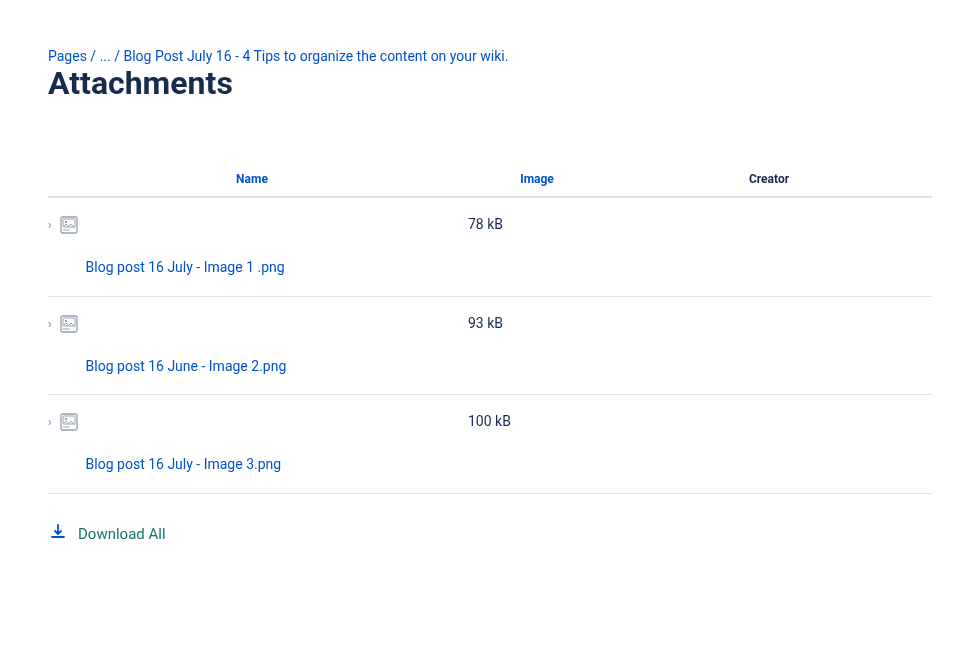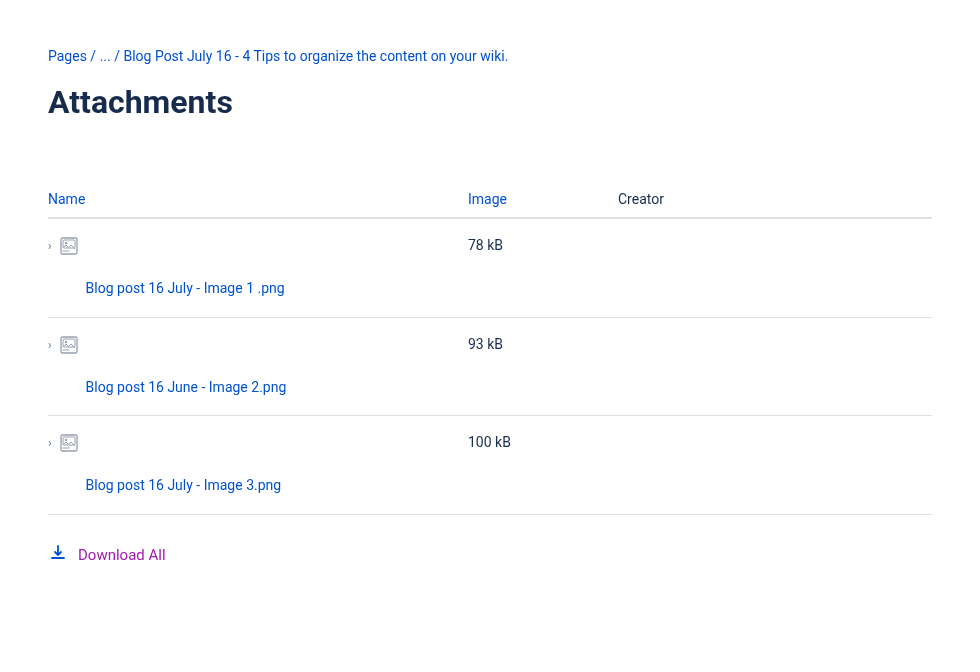--- a/index.html
+++ b/index.html
@@ -13,21 +13,21 @@
       background: #ffffff;
       color: #172b4d;
       width: 980px;
       min-height: 672px;
       padding: 48px 48px 48px 48px;
     }
 
     .breadcrumb {
       font-size: 14px;
       color: #0052cc;
-      margin-bottom: 19px;
+      margin-bottom: 0;
     }
 
     .breadcrumb a {
       color: #0052cc;
       text-decoration: none;
     }
 
     .breadcrumb span {
       color: #0052cc;
     }
@@ -42,23 +42,23 @@
     .attachments-table {
       width: 100%;
       border-collapse: collapse;
     }
 
     .attachments-table thead tr {
       border-bottom: 2px solid #dfe1e6;
     }
 
     .attachments-table th {
-      text-align: left;
-      font-size: 14px;
-      font-weight: 400;
+      text-align: center;
+      font-size: 12px;
+      font-weight: 700;
       color: #0052cc;
       padding: 10px 12px 10px 0;
     }
 
     .attachments-table th.creator-col {
       color: #172b4d;
       margin-left: 10px;
     }
 
     .attachments-table tbody tr {
@@ -122,21 +122,21 @@
       align-items: center;
       gap: 10px;
     }
 
     .download-all-btn {
       display: flex;
       align-items: center;
       gap: 10px;
       background: none;
       border: none;
-      color: #a21caf;
+      color: #0f766e;
       font-size: 15px;
       cursor: pointer;
       padding: 8px 0;
       font-family: inherit;
     }
 
     .download-icon {
       font-size: 18px;
     }
 

